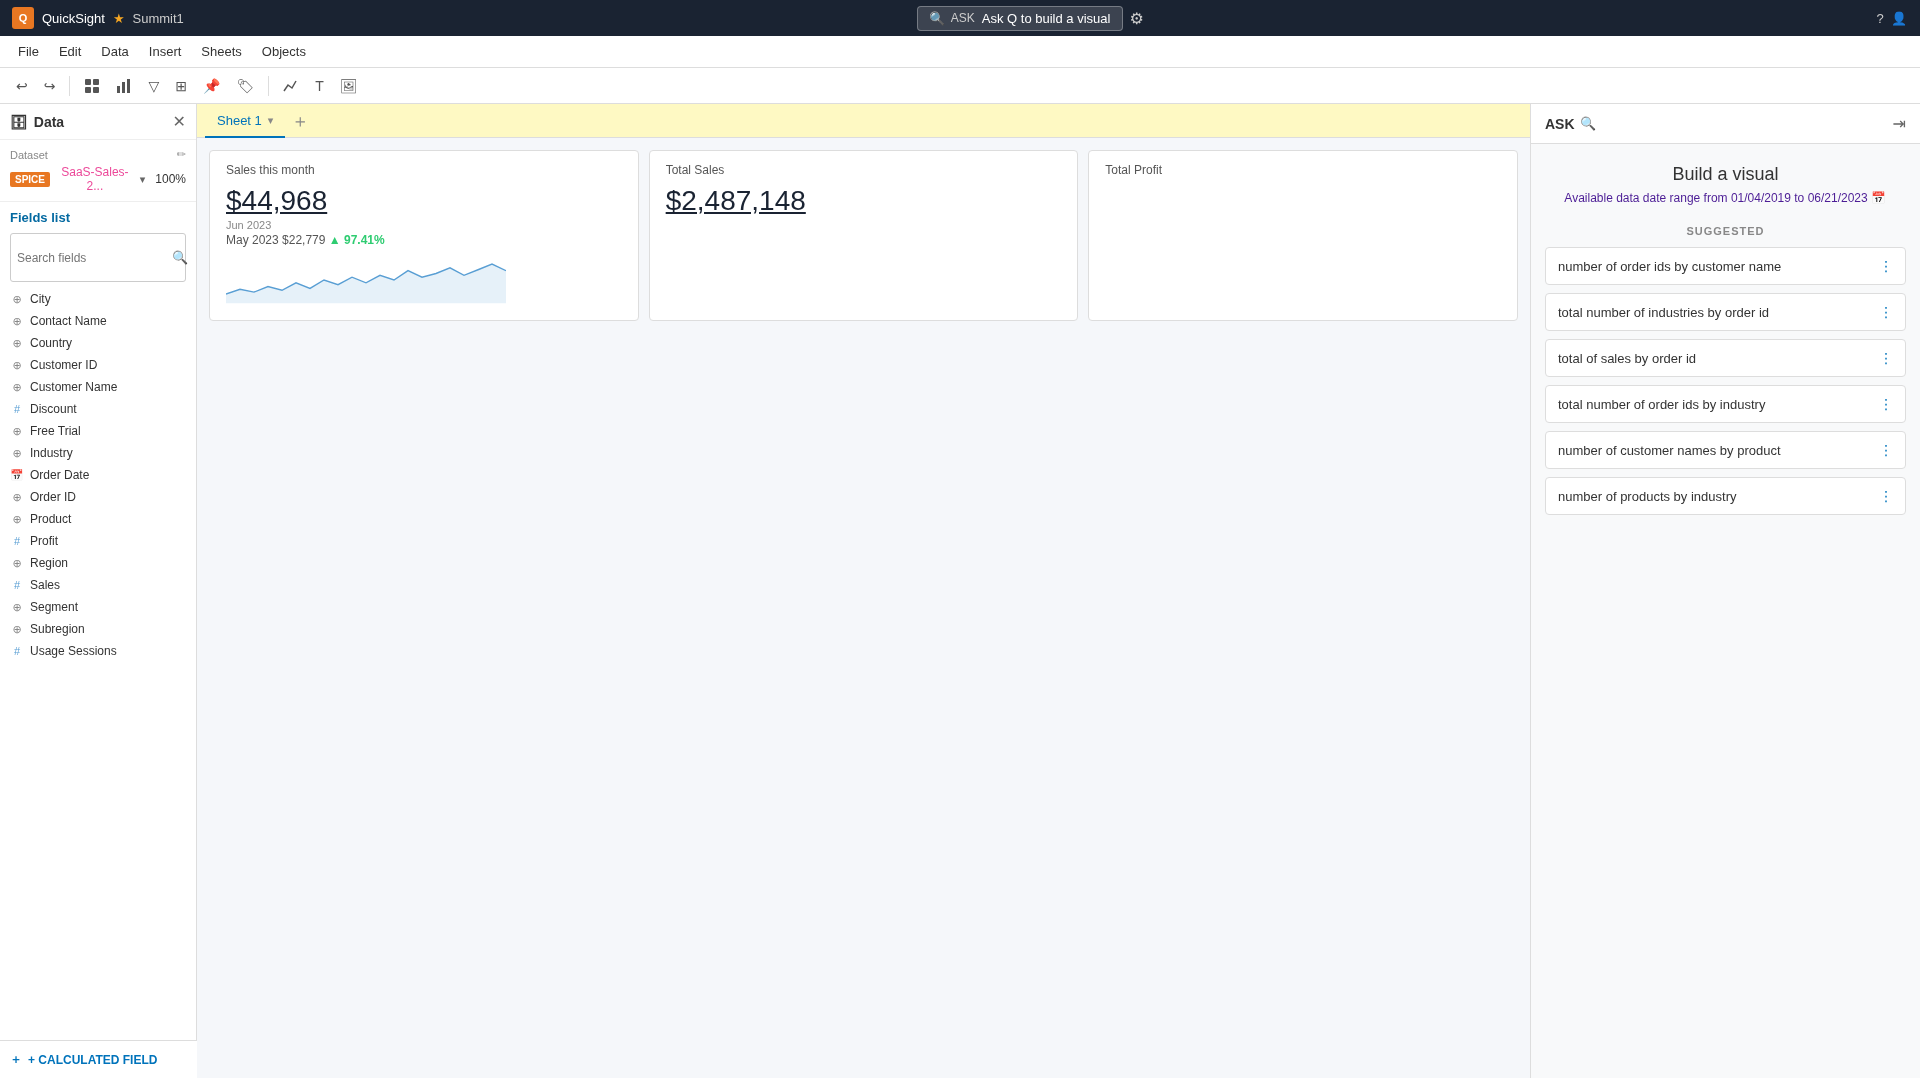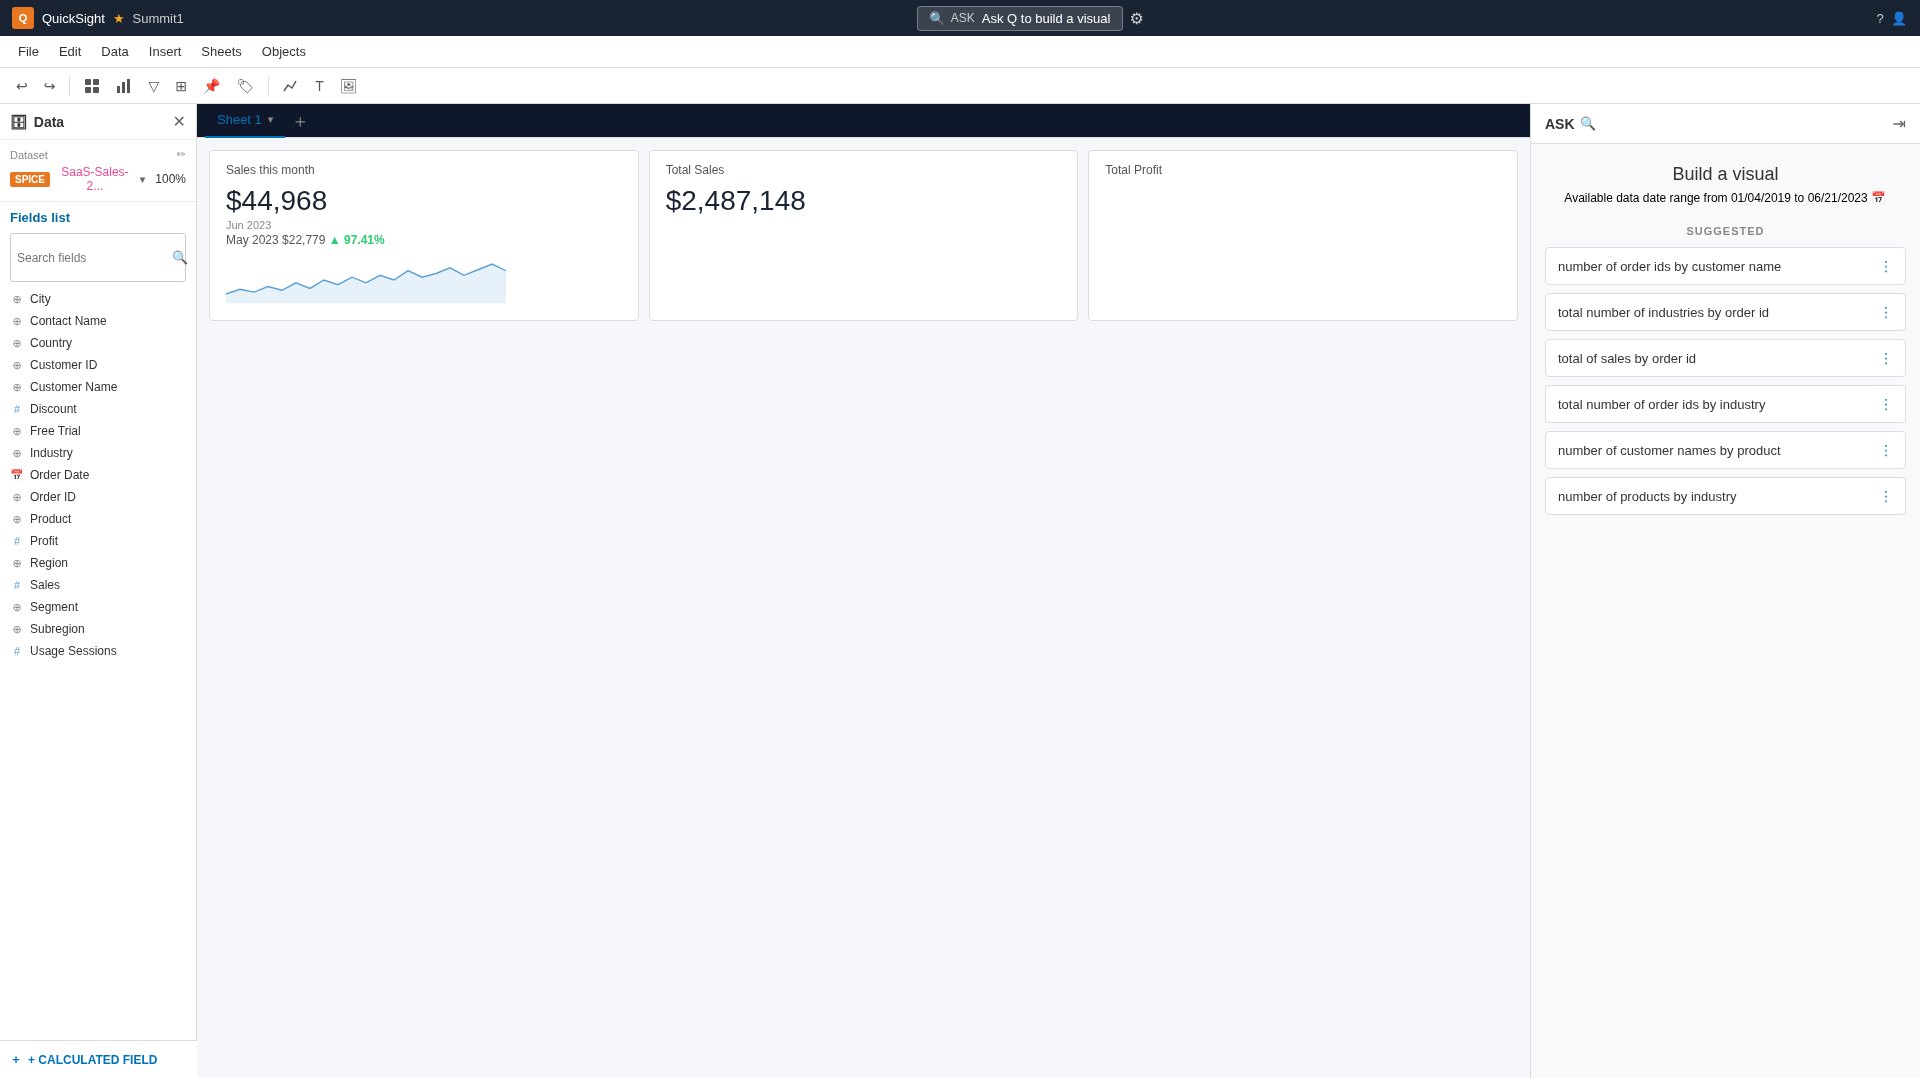--- a/index.html
+++ b/index.html
@@ -69,60 +69,60 @@
       background: #fff; border-top: 1px solid #ddd; padding: 10px;
       display: flex; align-items: center; gap: 6px; cursor: pointer;
       color: #0073bb; font-size: 12px; font-weight: 600;
     }
 
     
     #center { flex: 1; display: flex; flex-direction: column; background: #f5f7fa; overflow: hidden; position: relative; }
 
     
     #sheets-bar {
-      display: flex; align-items: center; background: #0f172a;
+      display: flex; background: #fef9c3;
       border-bottom: 1px solid #ddd; height: 34px; padding: 0 8px;
     }
     .sheet-tab {
       display: flex; align-items: center; gap: 6px; padding: 0 12px;
       height: 34px; cursor: pointer; border-bottom: 2px solid transparent;
       font-size: 13px; color: #333;
     }
     .sheet-tab.active { border-bottom-color: #0073bb; color: #0073bb; }
     .sheet-tab .tab-chevron { font-size: 11px; color: #888; }
     #add-sheet-btn { background: none; border: none; cursor: pointer; color: #888; font-size: 18px; padding: 0 6px; }
 
     
     #visuals-area { flex: 1; overflow: auto; padding: 12px; display: grid; grid-template-columns: repeat(3, 1fr); grid-template-rows: auto 1fr; gap: 10px; align-content: start; }
 
     .visual-card {
       background: #fff; border: 1px solid #ddd; border-radius: 4px;
       padding: 12px 16px; min-height: 140px;
     }
     .visual-card-title { font-size: 12px; color: #555; margin-bottom: 8px; }
-    .kpi-value { font-size: 28px; font-weight: 300; color: #1a2332; }
+    .kpi-value { font-size: 28px; font-weight: 300; color: #1a2332; text-decoration: underline; }
     .kpi-date { font-size: 11px; color: #888; margin-top: 2px; }
     .kpi-prev { font-size: 12px; color: #555; margin-top: 2px; }
     .kpi-change { color: #2ecc71; font-weight: 600; }
     .sparkline { margin-top: 8px; }
 
     
     #right-panel {
       width: 390px; background: #f8f9fa; border-left: 1px solid #ddd;
       display: flex; flex-direction: column; flex-shrink: 0;
     }
     #ask-header {
       display: flex; align-items: center; justify-content: space-between;
       padding: 10px 14px; background: #fff; border-bottom: 1px solid #ddd;
     }
     #ask-header-title { font-size: 14px; font-weight: 600; color: #333; display: flex; align-items: center; gap: 6px; }
     #ask-expand-btn { background: none; border: none; cursor: pointer; color: #666; font-size: 16px; }
     #ask-content { flex: 1; overflow-y: auto; padding: 20px 14px; }
     #build-visual-title { font-size: 18px; font-weight: 400; color: #333; text-align: center; margin-bottom: 6px; }
-    #build-visual-subtitle { font-size: 12px; color: #000000; text-align: center; margin-bottom: 20px; display: flex; align-items: center; justify-content: center; gap: 4px; }
+    #build-visual-subtitle { font-size: 12px; color: #4c1d95; text-align: center; margin-bottom: 20px; display: flex; align-items: center; justify-content: center; gap: 4px; }
     #query-box { display: flex; align-items: center; border: 1px solid #ccc; border-radius: 4px; background: #fff; margin-bottom: 16px; overflow: hidden; }
     #query-input { flex: 1; border: none; outline: none; padding: 8px 10px; font-size: 13px; color: #999; }
     #build-btn { background: #0073bb; color: #fff; border: none; cursor: pointer; padding: 8px 16px; font-size: 13px; font-weight: 600; }
     #suggested-label { text-align: center; font-size: 11px; font-weight: 700; color: #888; letter-spacing: 1px; margin-bottom: 10px; }
     .suggestion-item {
       display: flex; align-items: center; justify-content: space-between;
       background: #fff; border: 1px solid #ddd; border-radius: 4px;
       padding: 10px 12px; margin-bottom: 8px; cursor: pointer; font-size: 13px; color: #333;
     }
     .suggestion-icon { color: #0073bb; font-size: 14px; }

